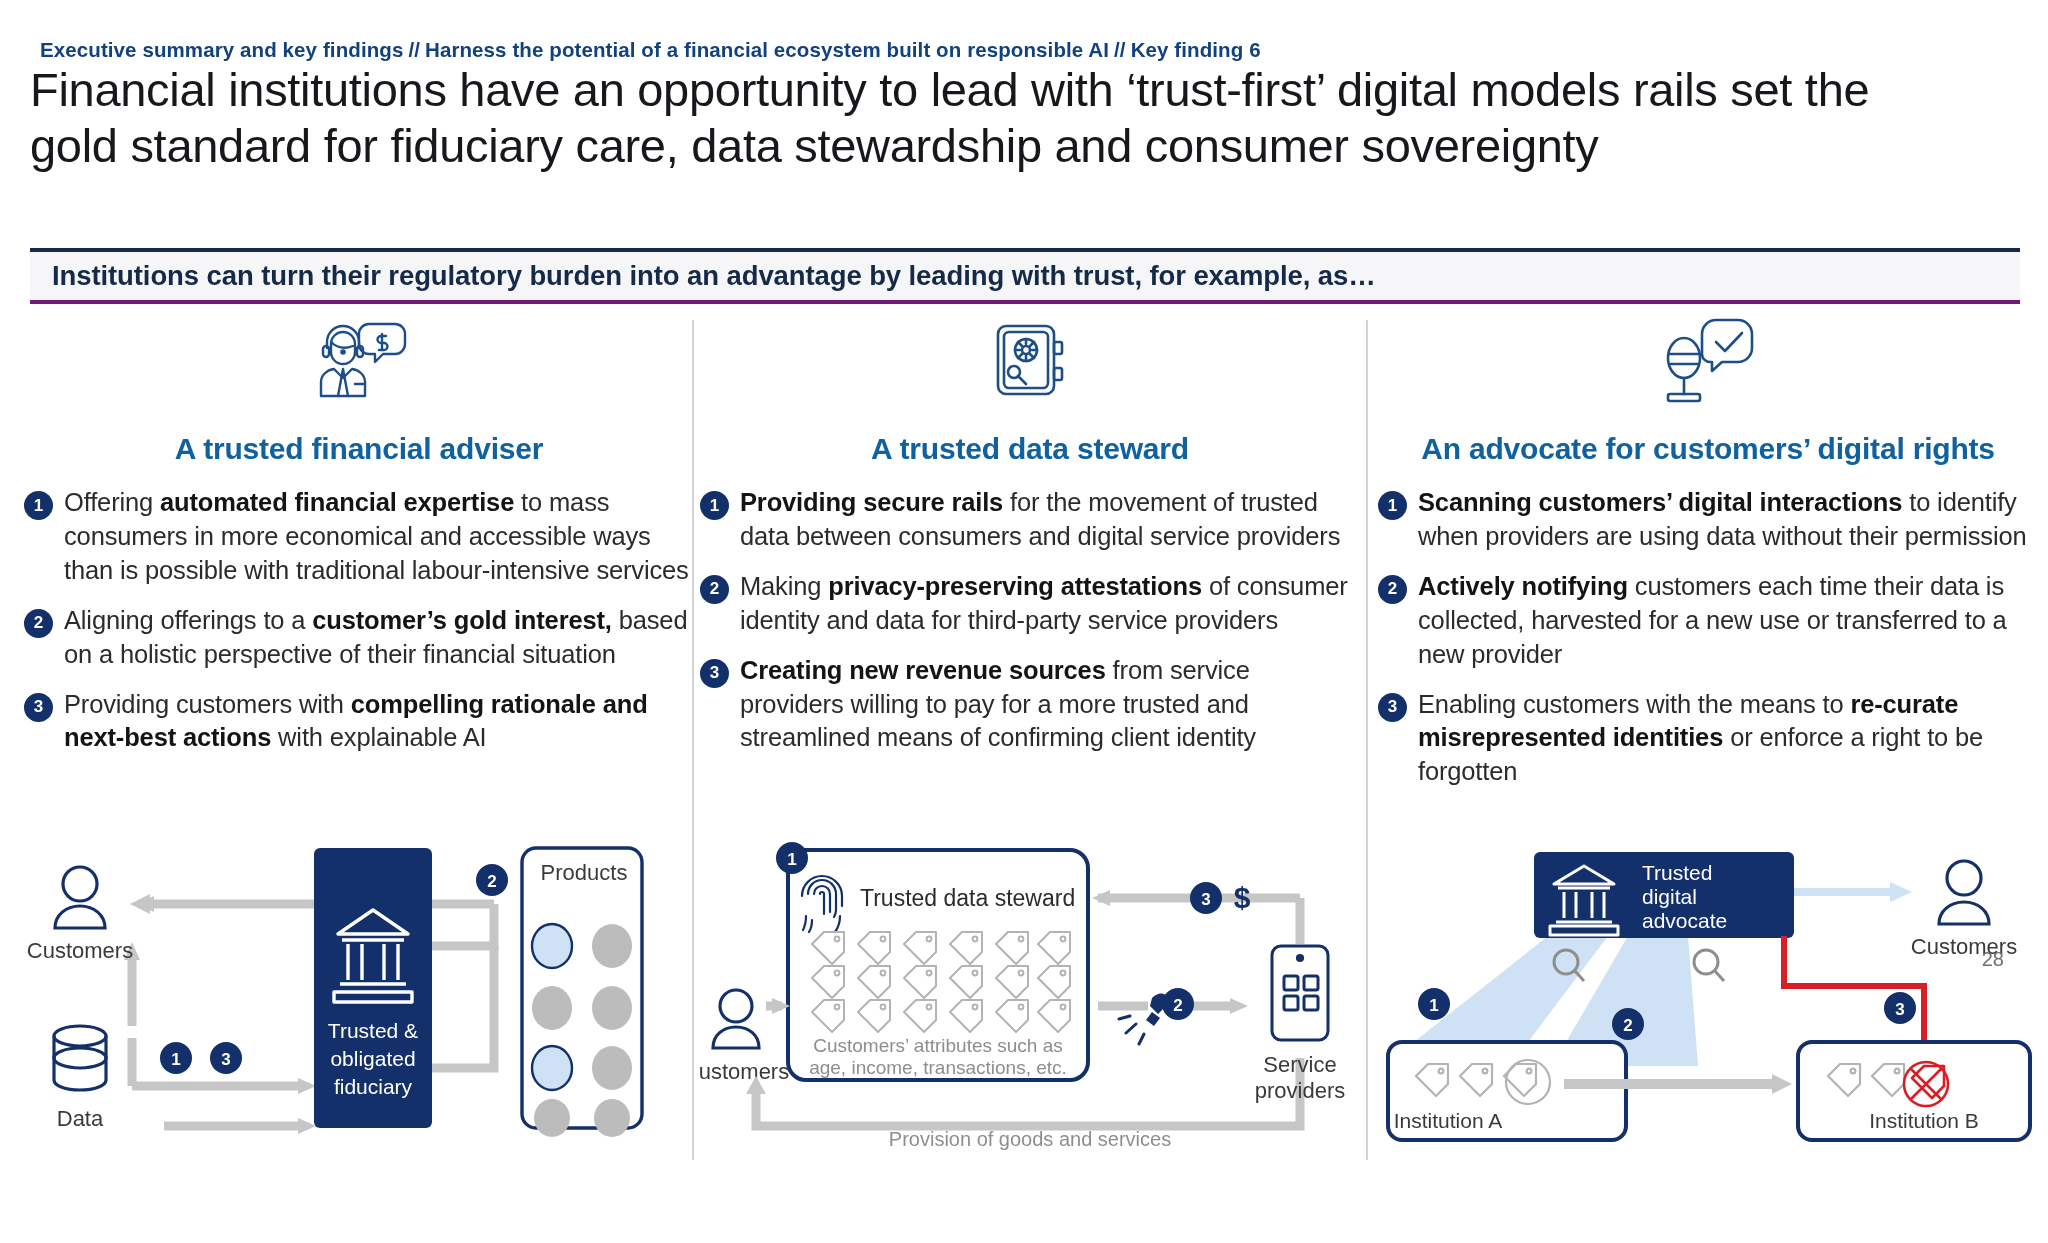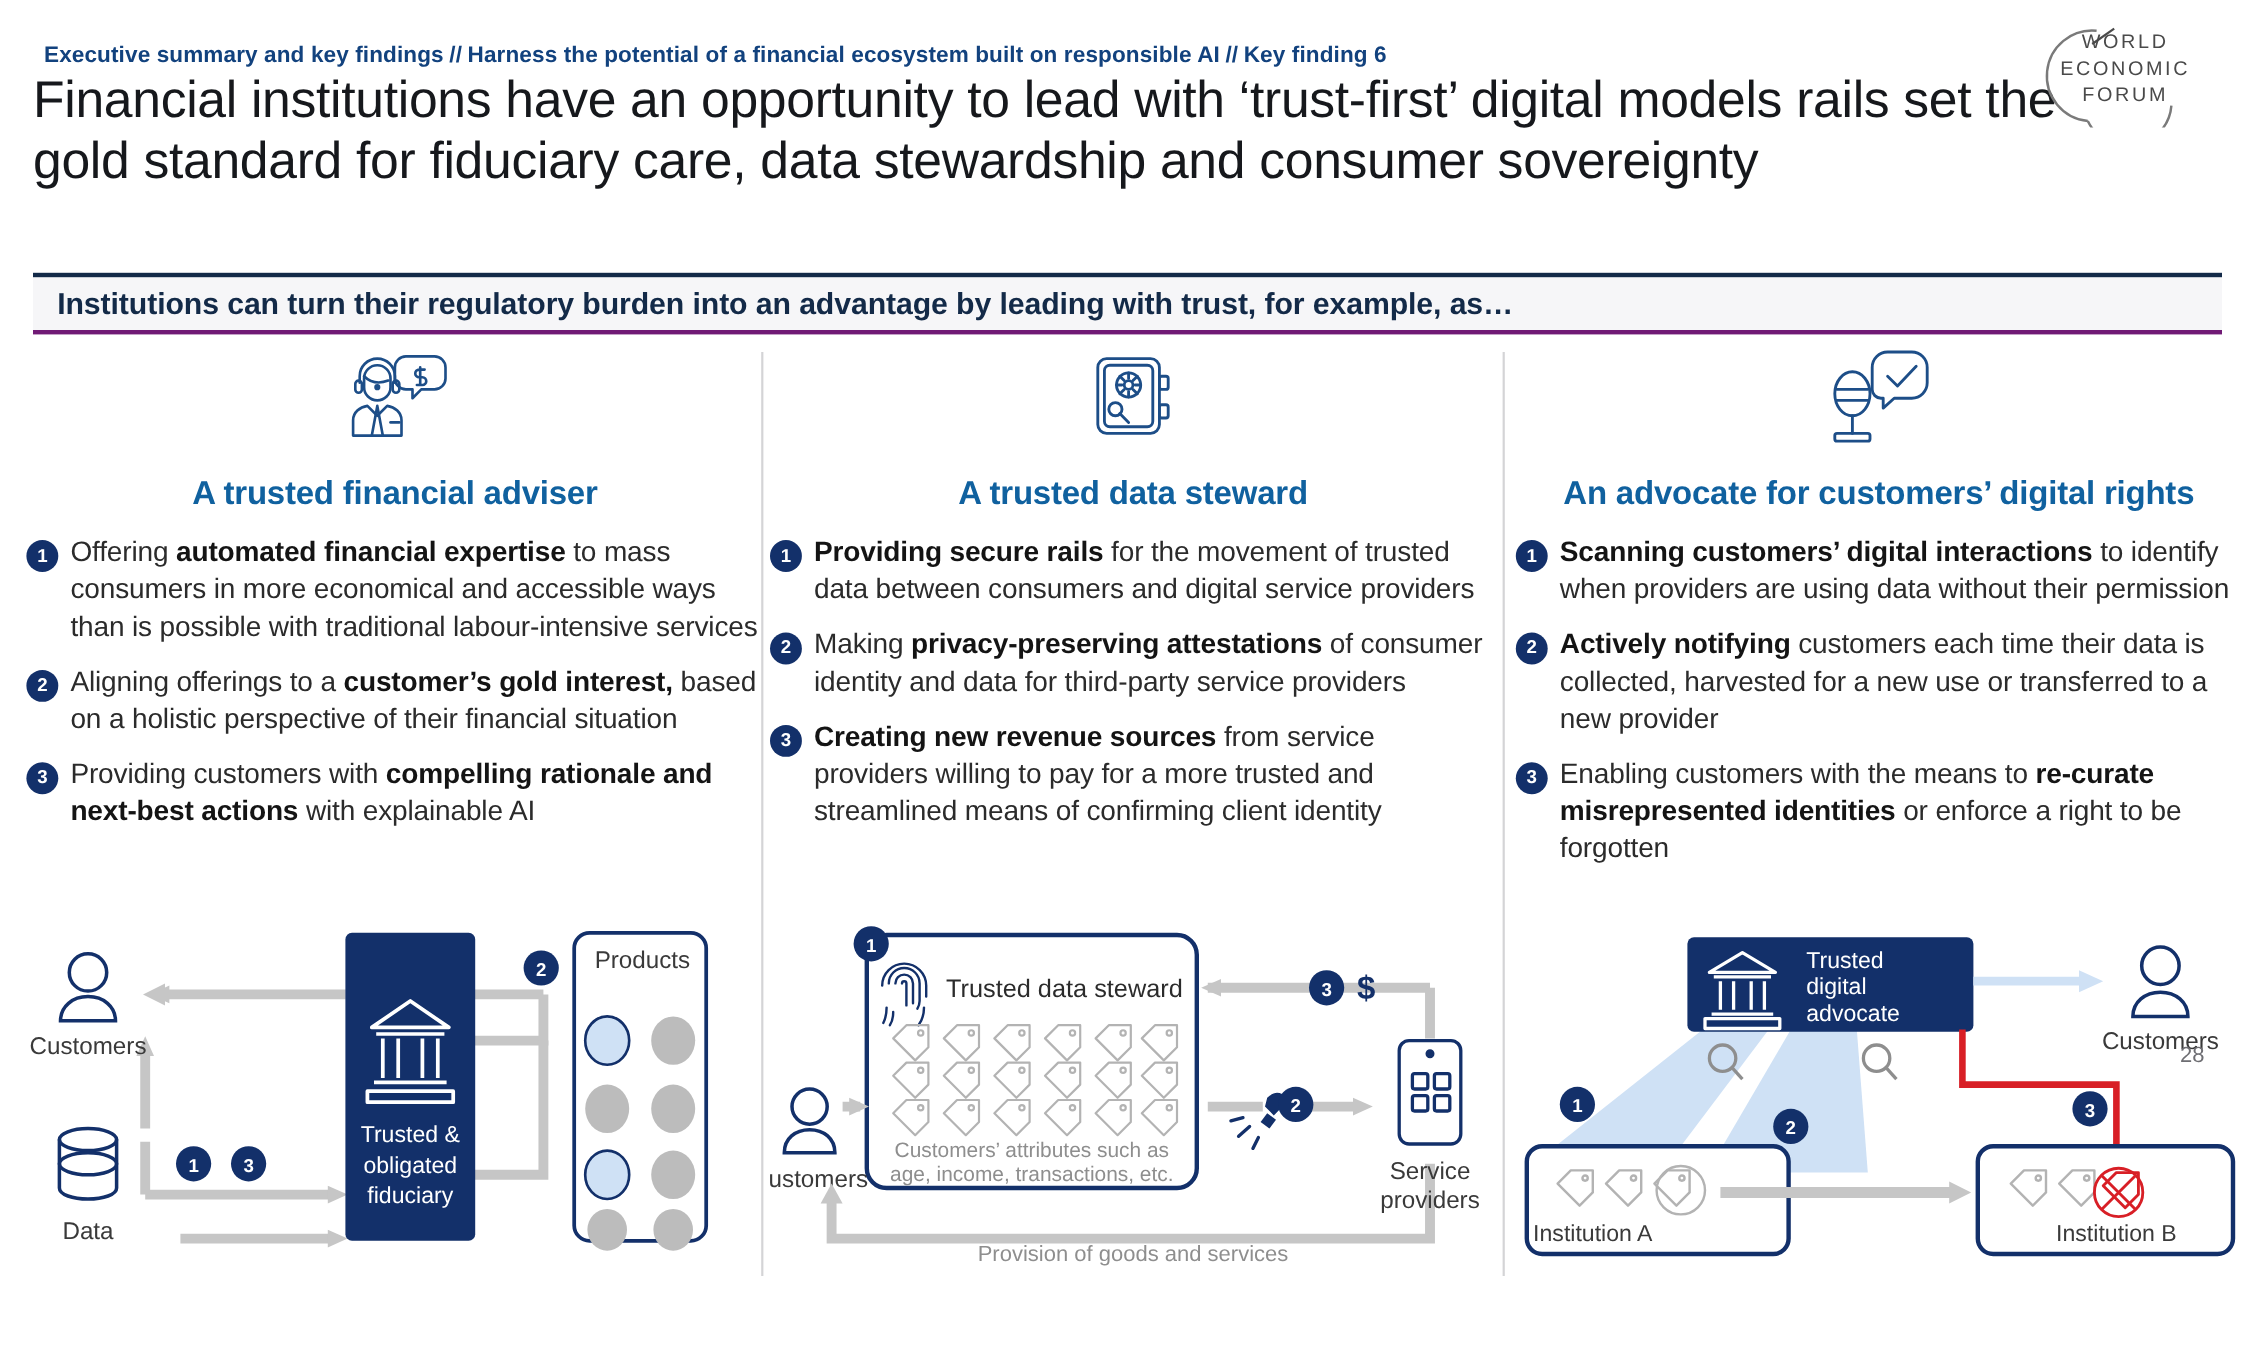--- a/index.html
+++ b/index.html
@@ -83,30 +83,20 @@
 </style>
 </head>
 <body>
 
 <div class="page">
 
   <div class="breadcrumb"><span>Executive summary and key findings</span><span class="sep">//</span><span>Harness the potential of a financial ecosystem built on responsible AI</span><span class="sep">//</span><span>Key finding 6</span></div>
 
   <div class="headline">Financial institutions have an opportunity to lead with ‘trust-first’ digital models rails set the gold standard for fiduciary care, data stewardship and consumer sovereignty</div>
 
-  <div class="logo">
-    <svg viewBox="0 0 150 96" width="150" height="96">
-      <text x="78" y="24" font-family="Liberation Sans, sans-serif" font-size="18" fill="#4a4a4a" letter-spacing="2.4" text-anchor="middle">WORLD</text>
-      <text x="78" y="48" font-family="Liberation Sans, sans-serif" font-size="18" fill="#4a4a4a" letter-spacing="2.4" text-anchor="middle">ECONOMIC</text>
-      <text x="78" y="72" font-family="Liberation Sans, sans-serif" font-size="18" fill="#4a4a4a" letter-spacing="2.4" text-anchor="middle">FORUM</text>
-      <path d="M44 90 A 40 40 0 0 0 120 76" fill="none" stroke="#7a7a7a" stroke-width="2.2"></path>
-      <path d="M52 8 A 36 36 0 0 0 44 90" fill="none" stroke="#7a7a7a" stroke-width="2.2"></path>
-      <line x1="48" y1="20" x2="68" y2="6" stroke="#4a4a4a" stroke-width="2"></line>
-    </svg>
-  </div>
 
   <div class="band">
     <div class="band-text">Institutions can turn their regulatory burden into an advantage by leading with trust, for example, as…</div>
   </div>
 
   <div class="cols">
     <div class="divider div-1"></div>
     <div class="divider div-2"></div>
 
     <div class="col col-0">

